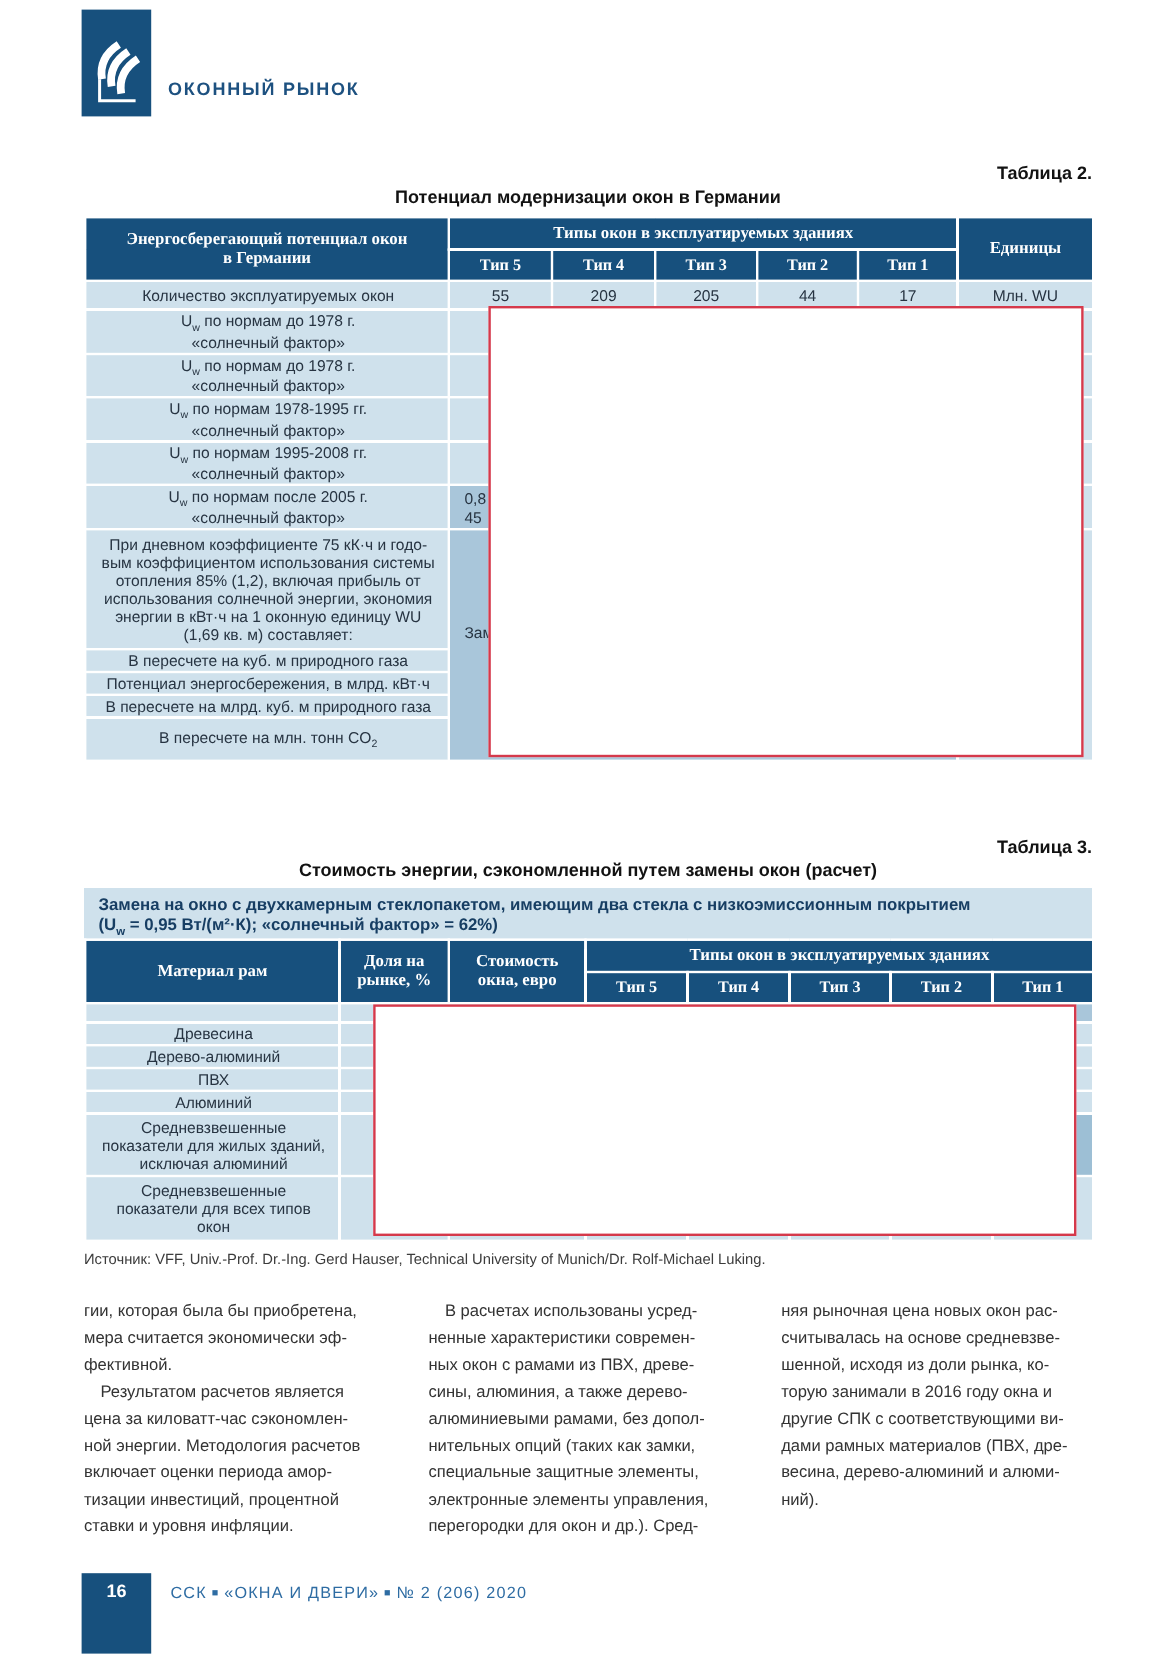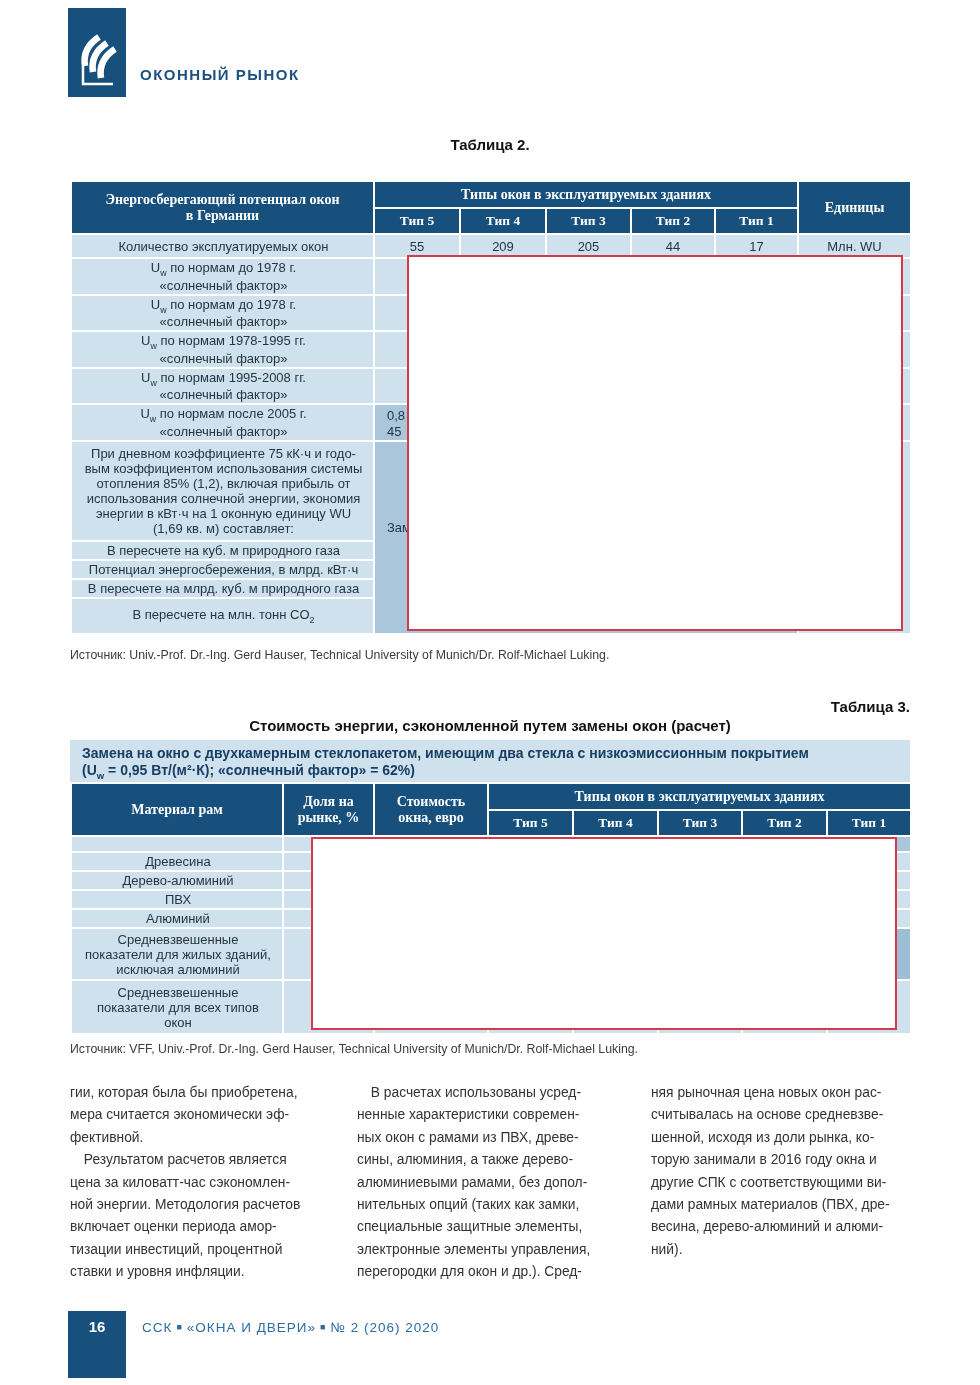--- a/index.html
+++ b/index.html
@@ -9,21 +9,21 @@
     margin:0 auto;
   }
   
   .logo-box{position:absolute; left:68px; top:8px; width:58px; height:89px; background:#17507d;}
   .section-label{
     position:absolute; left:140px; top:66px; font-size:15px; font-weight:bold;
     letter-spacing:1.5px; color:#1d5180;
   }
   
   .tbl-tag{position:absolute; left:70px; width:840px; text-align:right; font-size:15px; font-weight:bold; color:#121212;}
-  .tag-2{top:136px;text-align:center;} .tag-3{top:698px;}
+  .tag-2{top:136px;} .tag-3{top:698px;}
   .tbl-title{position:absolute; left:70px; width:840px; text-align:center; font-size:15px; font-weight:bold; color:#121212;}
   .title-2{top:156px;} .title-3{top:717px;}
   
   table{border-collapse:collapse; table-layout:fixed; position:absolute; left:70px;}
   .t2{top:180px; width:840px;}
   .t3{top:782px; width:840px;}
   th,td{border:2px solid #ffffff; box-sizing:border-box; overflow:hidden;}
   th{background:#17507d; color:#ffffff; font-size:14px; font-weight:bold; text-align:center; padding:2px 4px;font-family:Liberation Serif, serif;}
   th.type-h{font-size:13.5px;}
   td{background:#cfe1ec; font-size:13px; color:#273442; padding:1px 8px; vertical-align:middle;}
@@ -78,20 +78,21 @@
     <svg width="58" height="89" viewBox="0 0 58 89">
       <path d="M17 58 Q14 40 31 29" stroke="#ffffff" stroke-width="6.5" fill="none"></path>
       <path d="M25 64 Q22 46 39 35" stroke="#ffffff" stroke-width="6.5" fill="none"></path>
       <path d="M33 70 Q30 52 47 41" stroke="#ffffff" stroke-width="6.5" fill="none"></path>
       <path d="M15 58 L15 76 L45 76" stroke="#ffffff" stroke-width="2.5" fill="none"></path>
     </svg>
   </div>
   <div class="section-label">ОКОННЫЙ РЫНОК</div>
 
   <div class="tbl-tag tag-2">Таблица 2.</div>
+  <div class="tbl-title title-2">Потенциал модернизации окон в Германии</div>
 
   <table class="t2">
     <colgroup>
       <col style="width:303px">
         <col style="width:86px">
         <col style="width:86px">
       <col style="width:85px">
         <col style="width:84px">
         <col style="width:83px">
         <col style="width:113px">
@@ -176,21 +177,20 @@
     </tr>
     <tr class="h19">
       <td class="lbl">В пересчете на млрд. куб. м природного газа</td>
     </tr>
     <tr class="h36">
       <td class="lbl">В пересчете на млн. тонн CO<sub>2</sub></td>
     </tr>
   </tbody>
     </table>
 
-  <div class="source src-2">Источник: Univ.-Prof. Dr.-Ing. Gerd Hauser, Technical University of Munich/Dr. Rolf-Michael Luking.</div>
 
   <div class="tbl-tag tag-3">Таблица 3.</div>
   <div class="tbl-title title-3">Стоимость энергии, сэкономленной путем замены окон (расчет)</div>
   <div class="t3-note">Замена на окно с двухкамерным стеклопакетом, имеющим два стекла с низкоэмиссионным покрытием<br>(U<sub>w</sub> = 0,95 Вт/(м²·К); «солнечный фактор» = 62%)</div>
 
   <table class="t3">
     <colgroup>
       <col style="width:212px">
         <col style="width:91px">
         <col style="width:114px">

